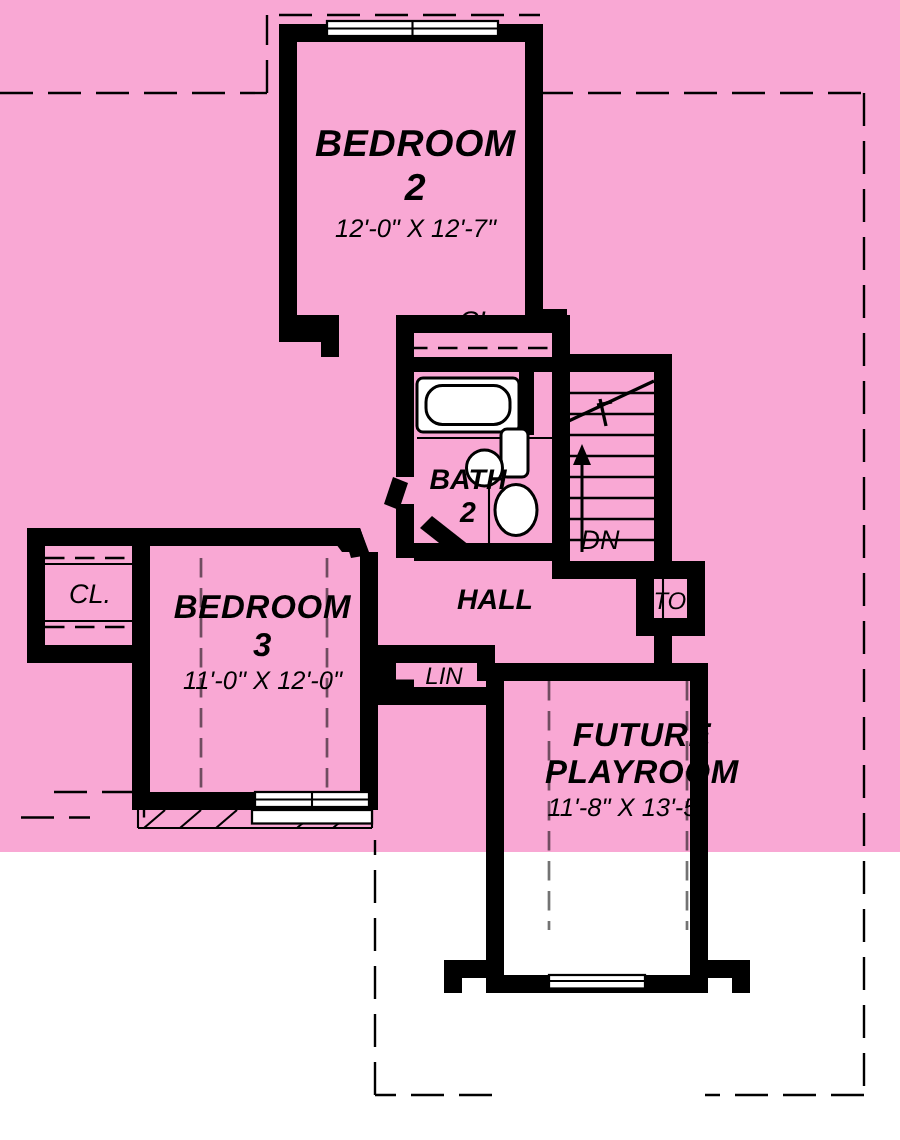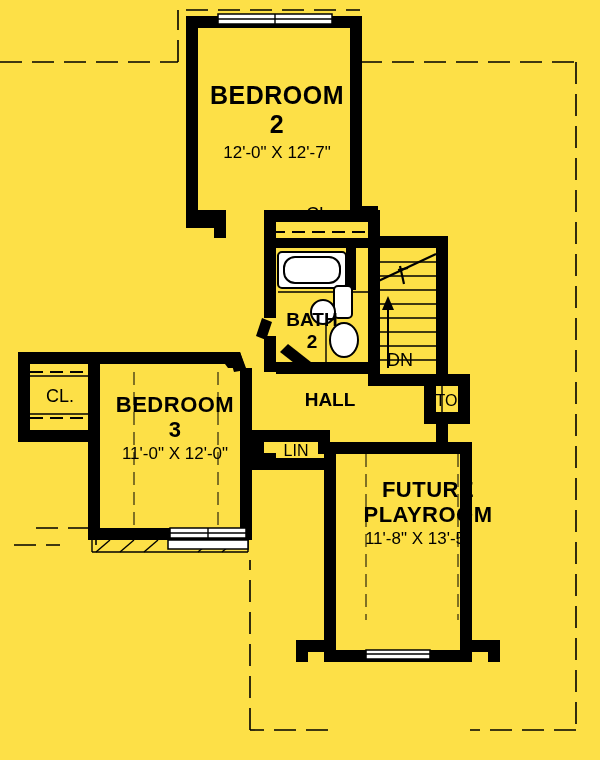--- a/index.html
+++ b/index.html
@@ -9,22 +9,23 @@
   }
   body {
     width: 600px;
     height: 760px;
     overflow: hidden;
     font-family: "Liberation Sans", sans-serif;
   }
   #plan-root {
     position: relative;
     width: 600px;
-    height: 760px;
-    background: #fde047;
+    height: 568px;
+    background: #f9a8d4;
+    font-style: italic;
   }
   svg#floorplan {
     display: block;
     width: 600px;
     height: 760px;
   }
   .wall {
     fill: #000000;
     stroke: none;
   }

